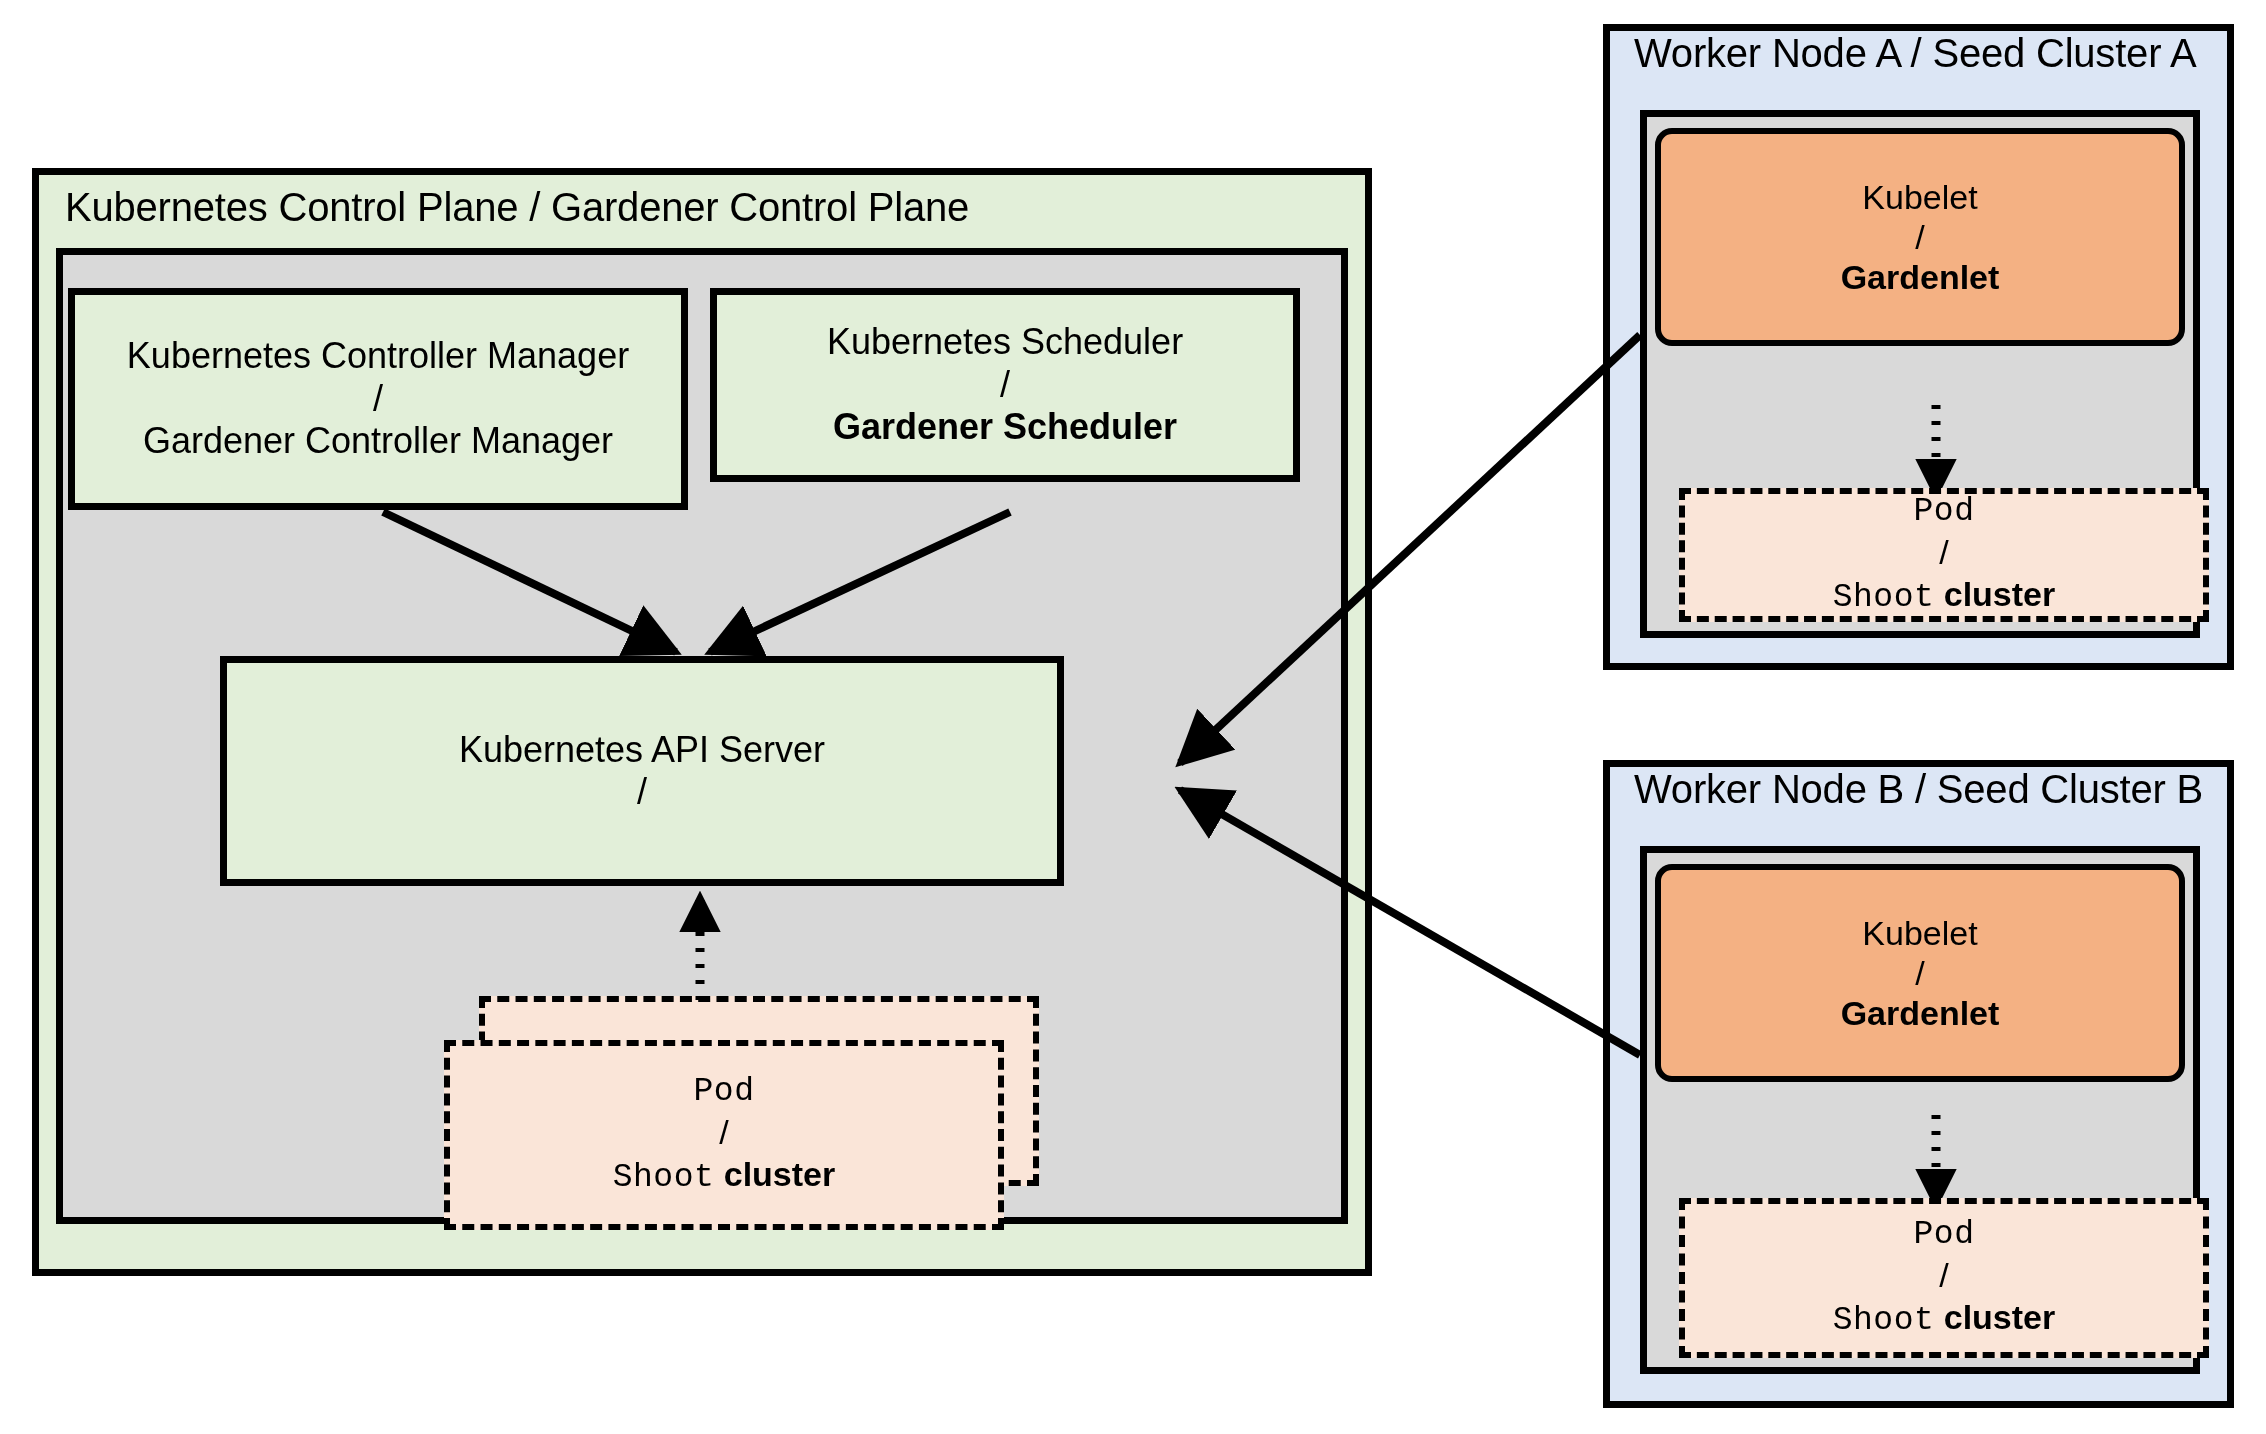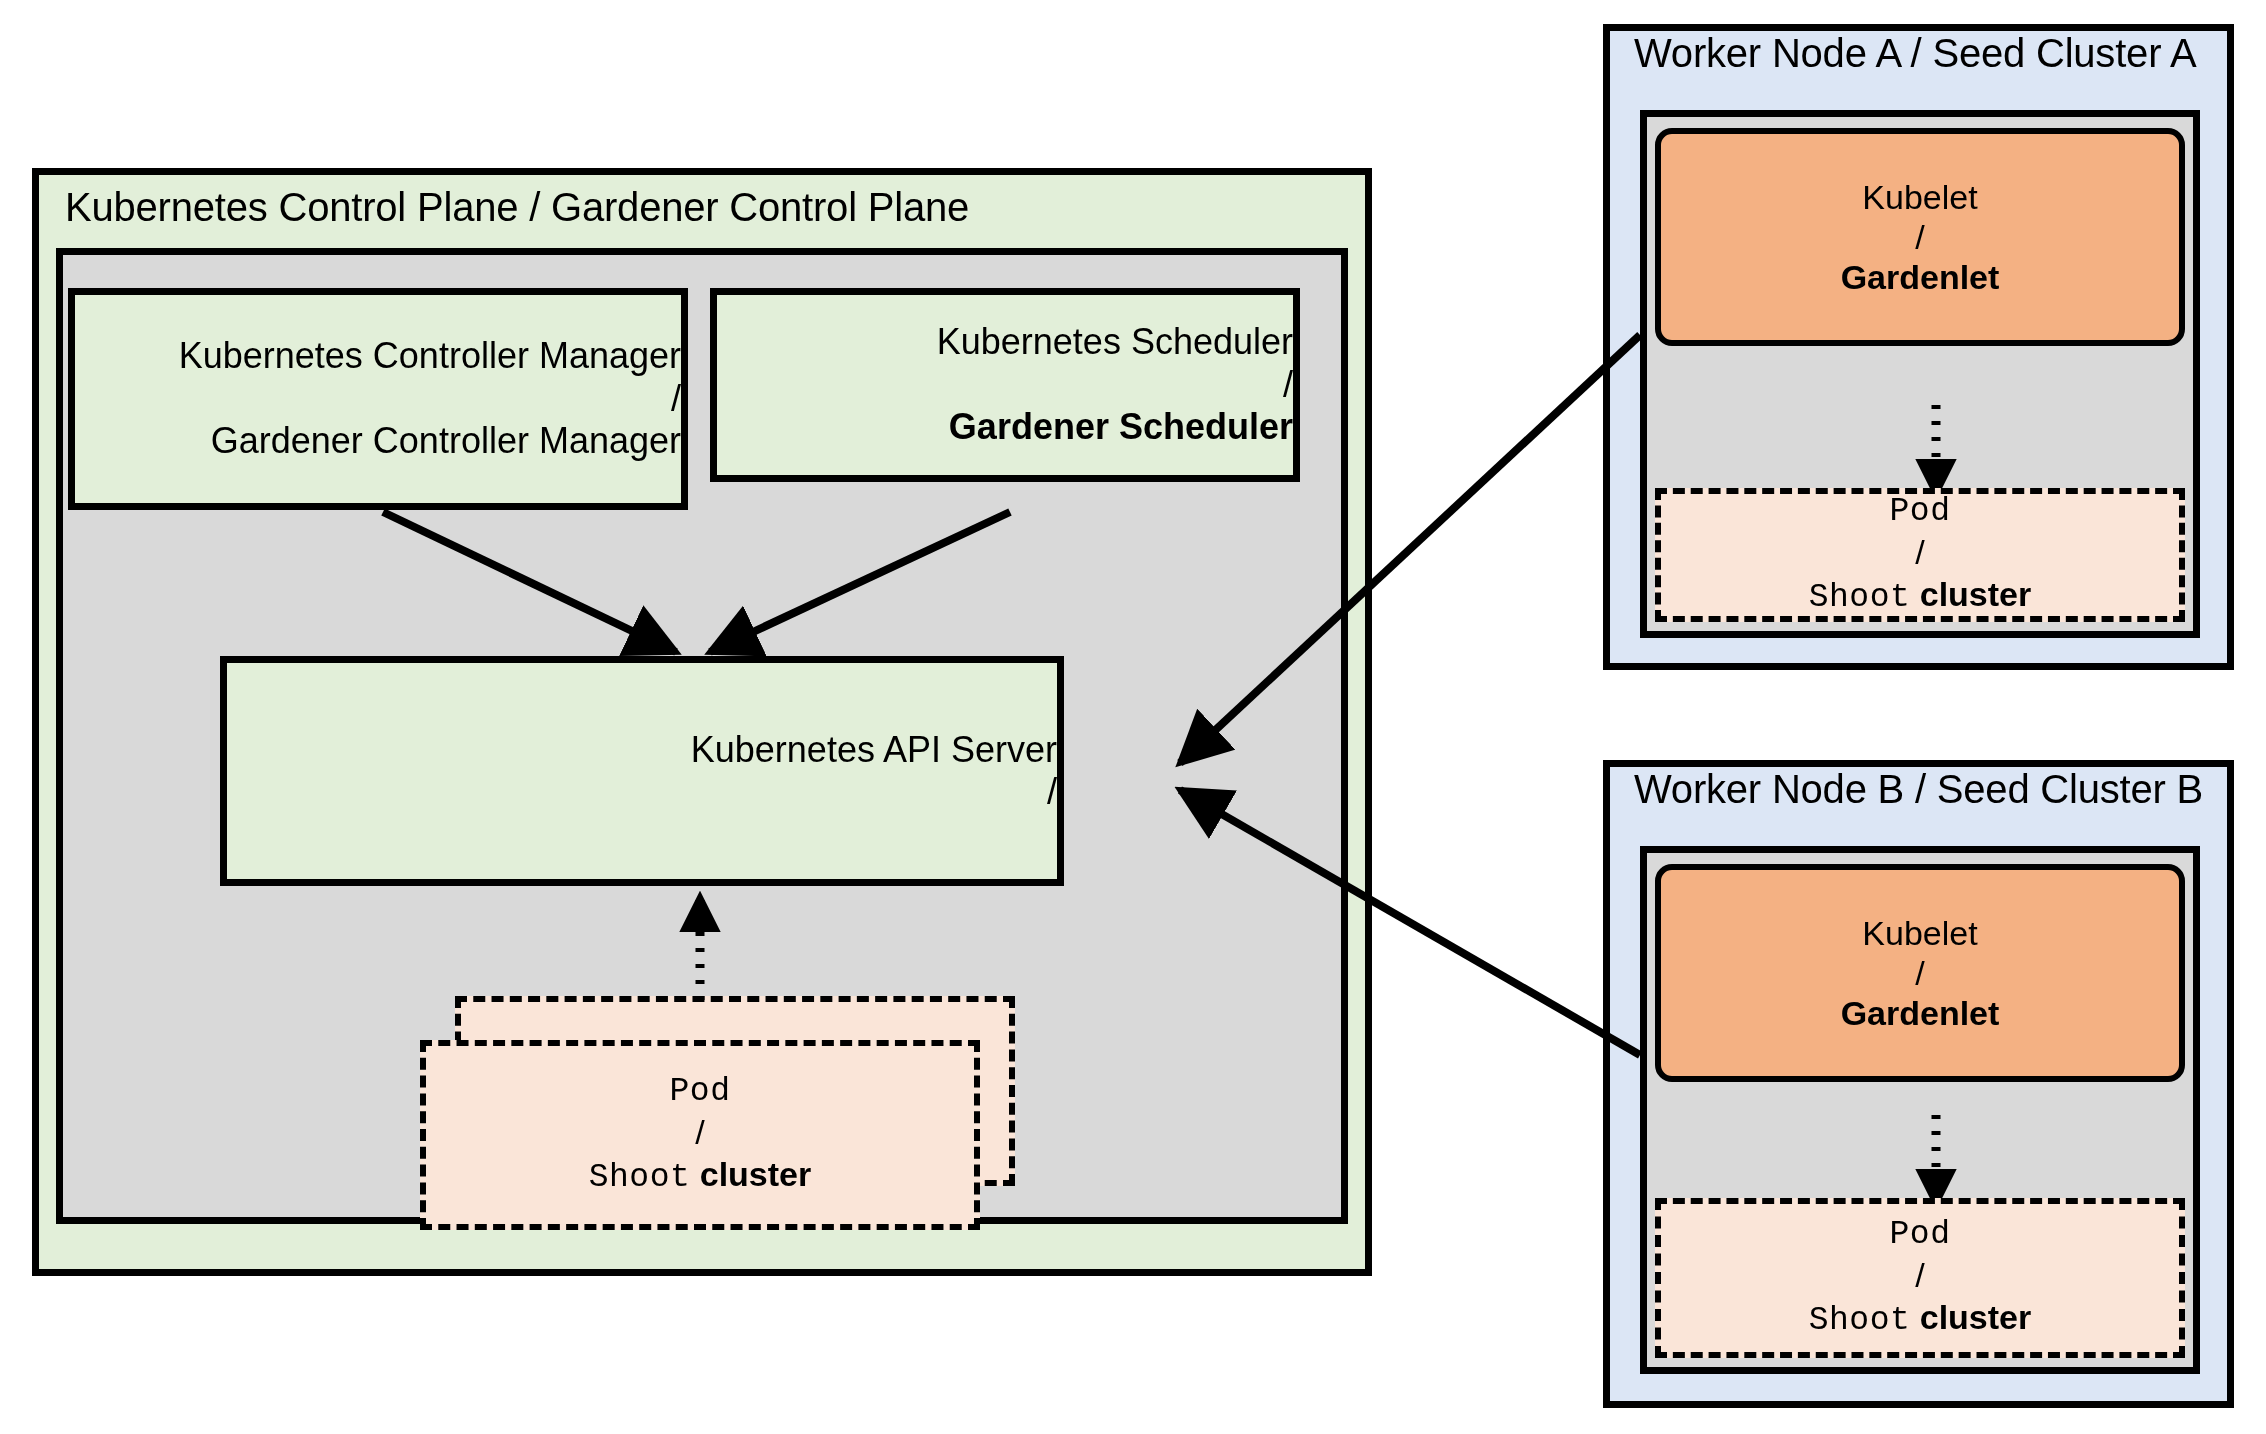--- a/index.html
+++ b/index.html
@@ -27,21 +27,21 @@
     box-sizing: border-box;
     display: flex;
     flex-direction: column;
     align-items: center;
     justify-content: center;
     text-align: center;
     color: #000000;
     line-height: 1.18;
   }
 
-  .solid-border { border: 7px solid #000000; align-items: flex-end; }
+  .solid-border { border: 7px solid #000000; }
   .thin-border  { border: 6px solid #000000; }
 
   .green  { background: #e2efd9; }
   .blue   { background: #dce6f5; }
   .orange { background: #f4b183; border-radius: 17px; }
 
   
   .panel {
     position: absolute;
     box-sizing: border-box;
@@ -108,20 +108,21 @@
     box-sizing: border-box;
     background: #fae5d8;
     border: 6px dashed #000000;
     display: flex;
     flex-direction: column;
     align-items: center;
     justify-content: center;
     text-align: center;
     line-height: 1.22;
     color: #000;
+    margin-left: 24px;
   }
   .pod-back { z-index: 1; }
   .pod-front { z-index: 2; }
 
   
   #arrows {
     position: absolute;
     left: 0;
     top: 0;
     width: 2266px;

